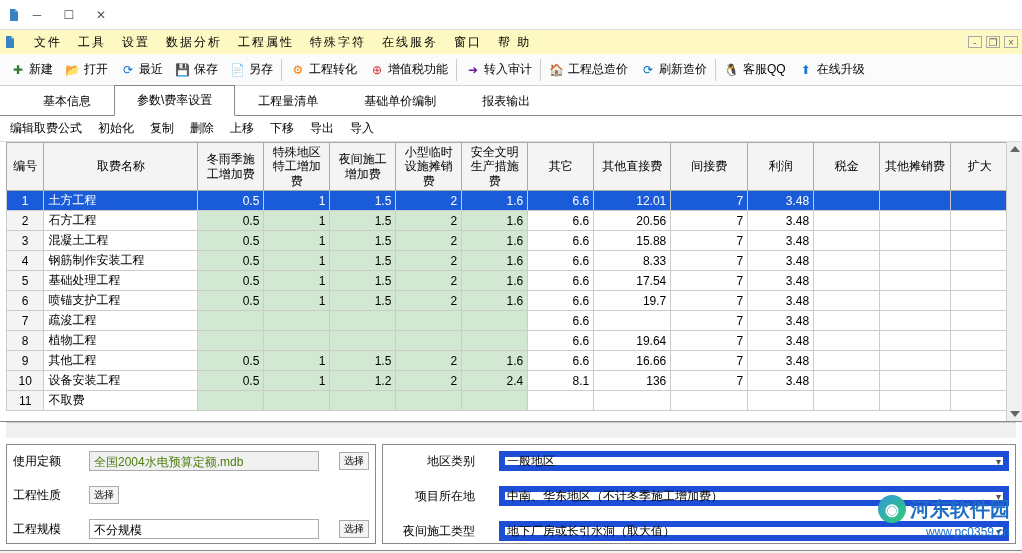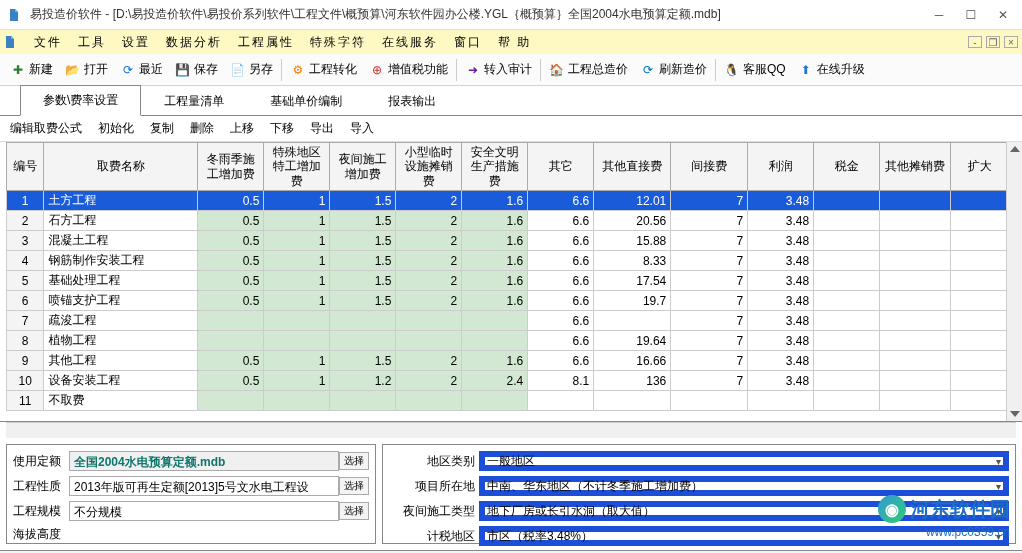--- a/index.html
+++ b/index.html
@@ -33,42 +33,41 @@
 .grid tr.selected td { background: #1a5bd9 !important; color: #fff; }
 .grid tr.selected td.greencol { background: #1a5bd9 !important; }
 .grid-scroll-v { position:absolute; right:0; top:0; width:16px; bottom:0; background:#f0f0f0; border-left:1px solid #ccc;}
 .grid-scroll-v::before, .grid-scroll-v::after{content:"";position:absolute;left:3px;width:0;height:0;border-left:5px solid transparent;border-right:5px solid transparent;}
 .grid-scroll-v::before{top:4px;border-bottom:6px solid #666;}
 .grid-scroll-v::after{bottom:4px;border-top:6px solid #666;}
 .grid-scroll-h { height:16px; background:#f0f0f0; border-top:1px solid #ccc; margin:0 6px;}
 .form-area { display: flex; padding: 6px; gap: 6px; height:112px;}
 .form-left { width: 370px; border: 1px solid #888; padding: 6px; }
 .form-right { flex: 1; border: 1px solid #888; padding: 6px; }
-.form-row { display: flex; align-items: center; margin-bottom: 5px; gap: 0; }
+.form-row { display: flex; align-items: center; margin-bottom: 15px; gap: 20px; }
 .form-label { width: 56px; text-align: left; }
 .form-label-r { width: 90px; text-align: right; padding-right:4px;}
 .form-input { flex: 1; border: 1px solid #aaa; padding: 2px 4px; height: 20px; background:#fff;}
-.form-input.disabled { background: #f0f0f0; color: #0f766e; font-weight: bold; }
+.form-input.disabled { background: #f0f0f0; color: #4d7c0f; }
 .form-select { flex: 1; border: 6px solid #1d4ed8; padding: 1px 2px; height: 20px; background:#fff; display:flex; align-items:center; justify-content:space-between;}
 .form-select::after{content:"▾"; color:#555; font-size:10px;}
 .btn-small { border: 1px solid #aaa; padding: 1px 4px; background: #f4f4f4; cursor: pointer; font-size:10px;}
 .statusbar { height: 22px; border-top: 1px solid #888; display: flex; align-items: center; padding: 0 6px; background: #f4f4f4; font-size:12px;}
 .watermark { position: absolute; right: 12px; bottom: 30px; font-size: 20px; color: #1e6fc4; font-weight: bold; display:flex; align-items:center; gap:4px; pointer-events:none;}
 .watermark-url { position: absolute; right: 12px; bottom: 14px; font-size: 12px; color: #1e6fc4; pointer-events:none;}
 .wm-icon{width:28px;height:28px;border-radius:50%;background:linear-gradient(135deg,#3498db,#2ecc71);display:flex;align-items:center;justify-content:center;color:#fff;font-size:16px;}
 </style>
 </head>
 <body>
 
 <div class="titlebar">
   <svg class="app-icon" viewBox="0 0 16 16">
       <path fill="#3b82c4" d="M2 2h5l3 3v9H2z"></path>
       <path fill="#6bb5e8" d="M7 2v3h3z"></path>
     </svg>
-  <span class="title-text">易投造价软件 - [D:\易投造价软件\易投价系列软件\工程文件\概预算\河东软件园办公楼.YGL｛概预算｝全国2004水电预算定额.mdb]</span>
   <div class="win-controls">
     <span class="win-btn">─</span>
     <span class="win-btn">☐</span>
     <span class="win-btn">✕</span>
   </div>
 </div>
 
 <div class="menubar">
   <svg class="app-icon2" viewBox="0 0 16 16">
       <path fill="#3b82c4" d="M2 2h5l3 3v9H2z"></path>
@@ -139,20 +138,21 @@
       <span class="tool-icon" style="color: rgb(211, 47, 47);">🐧</span>
       <span>客服QQ</span>
     </div>
     <div class="tool-btn">
       <span class="tool-icon" style="color: rgb(25, 118, 210);">⬆</span>
       <span>在线升级</span>
     </div>
   </div>
 
 <div class="tabs">
+  <div class="tab">基本信息</div>
   <div class="tab active">参数\费率设置</div>
   <div class="tab">工程量清单</div>
   <div class="tab">基础单价编制</div>
   <div class="tab">报表输出</div>
 </div>
 
 <div class="sub-toolbar">
   <span>编辑取费公式</span>
   <span>初始化</span>
   <span>复制</span>
@@ -368,21 +368,20 @@
 
 <div class="form-area">
   <div class="form-left">
     <div class="form-row">
       <span class="form-label">使用定额</span>
       <span class="form-input disabled">全国2004水电预算定额.mdb</span>
       <span class="btn-small">选择</span>
     </div>
     <div class="form-row">
       <span class="form-label">工程性质</span>
-      <span class="form-input">2013年版可再生定额[2013]5号文水电工程设</span>
       <span class="btn-small">选择</span>
     </div>
     <div class="form-row">
       <span class="form-label">工程规模</span>
       <span class="form-input">不分规模</span>
       <span class="btn-small">选择</span>
     </div>
     <div class="form-row">
       <span class="form-label">海拔高度</span>
     </div>

